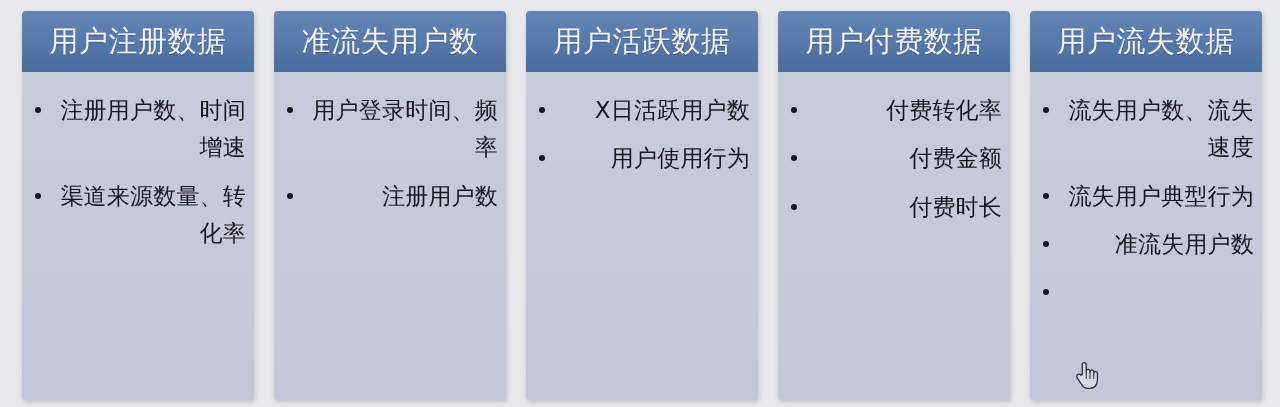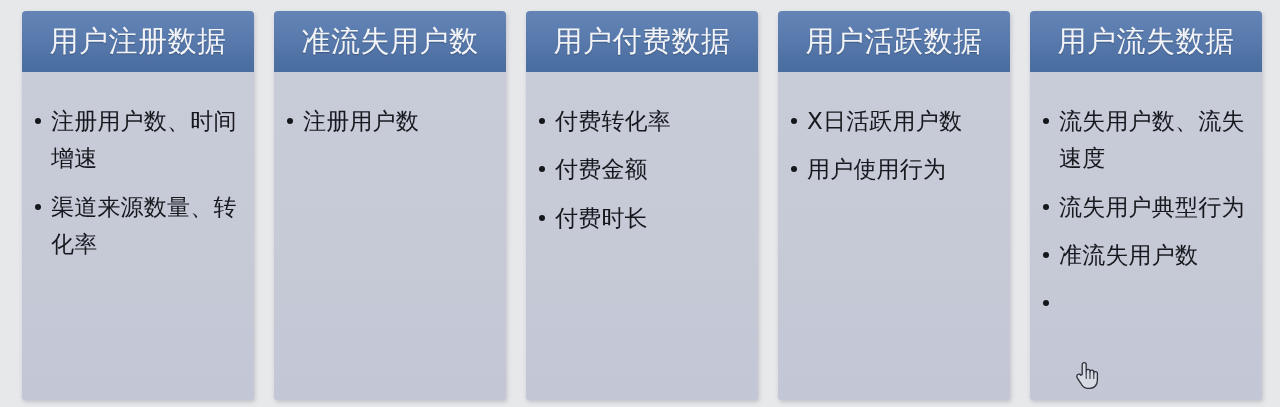--- a/index.html
+++ b/index.html
@@ -61,22 +61,23 @@
     white-space: nowrap;
     font-weight: 400;
     text-shadow: 0 1px 1px rgba(35, 52, 82, 0.45);
   }
 
   .card-body {
     flex: 1 1 auto;
     box-sizing: border-box;
     background: linear-gradient(180deg, #c8cbd8 0%, #c6c9d6 55%, #c3c6d4 100%);
     border-radius: 0 0 3px 3px;
-    padding: 31px 8px 10px 10px;
+    padding: 20px 8px 10px 10px;
     overflow: hidden;
+    text-align: right;
   }
 
   .bullet-list {
     list-style: none;
     margin: 0;
     padding: 0;
   }
 
   .bullet-item {
     position: relative;
@@ -129,46 +130,47 @@
       </ul>
     </div>
   </div>
 
   <div class="card">
     <div class="card-header">
       <span class="card-title">准流失用户数</span>
     </div>
     <div class="card-body">
       <ul class="bullet-list">
+        <li class="bullet-item"><span class="dot"></span><span>用户登录时间、频率</span></li>
         <li class="bullet-item"><span class="dot"></span><span>注册用户数</span></li>
+      </ul>
+    </div>
+  </div>
+
+  <div class="card">
+    <div class="card-header">
+      <span class="card-title">用户活跃数据</span>
+    </div>
+    <div class="card-body">
+      <ul class="bullet-list">
+        <li class="bullet-item"><span class="dot"></span><span>X日活跃用户数</span></li>
+        <li class="bullet-item"><span class="dot"></span><span>用户使用行为</span></li>
       </ul>
     </div>
   </div>
 
   <div class="card">
     <div class="card-header">
       <span class="card-title">用户付费数据</span>
     </div>
     <div class="card-body">
       <ul class="bullet-list">
         <li class="bullet-item"><span class="dot"></span><span>付费转化率</span></li>
         <li class="bullet-item"><span class="dot"></span><span>付费金额</span></li>
         <li class="bullet-item"><span class="dot"></span><span>付费时长</span></li>
-      </ul>
-    </div>
-  </div>
-
-  <div class="card">
-    <div class="card-header">
-      <span class="card-title">用户活跃数据</span>
-    </div>
-    <div class="card-body">
-      <ul class="bullet-list">
-        <li class="bullet-item"><span class="dot"></span><span>X日活跃用户数</span></li>
-        <li class="bullet-item"><span class="dot"></span><span>用户使用行为</span></li>
       </ul>
     </div>
   </div>
 
   <div class="card">
     <div class="card-header">
       <span class="card-title">用户流失数据</span>
     </div>
     <div class="card-body">
       <ul class="bullet-list">

